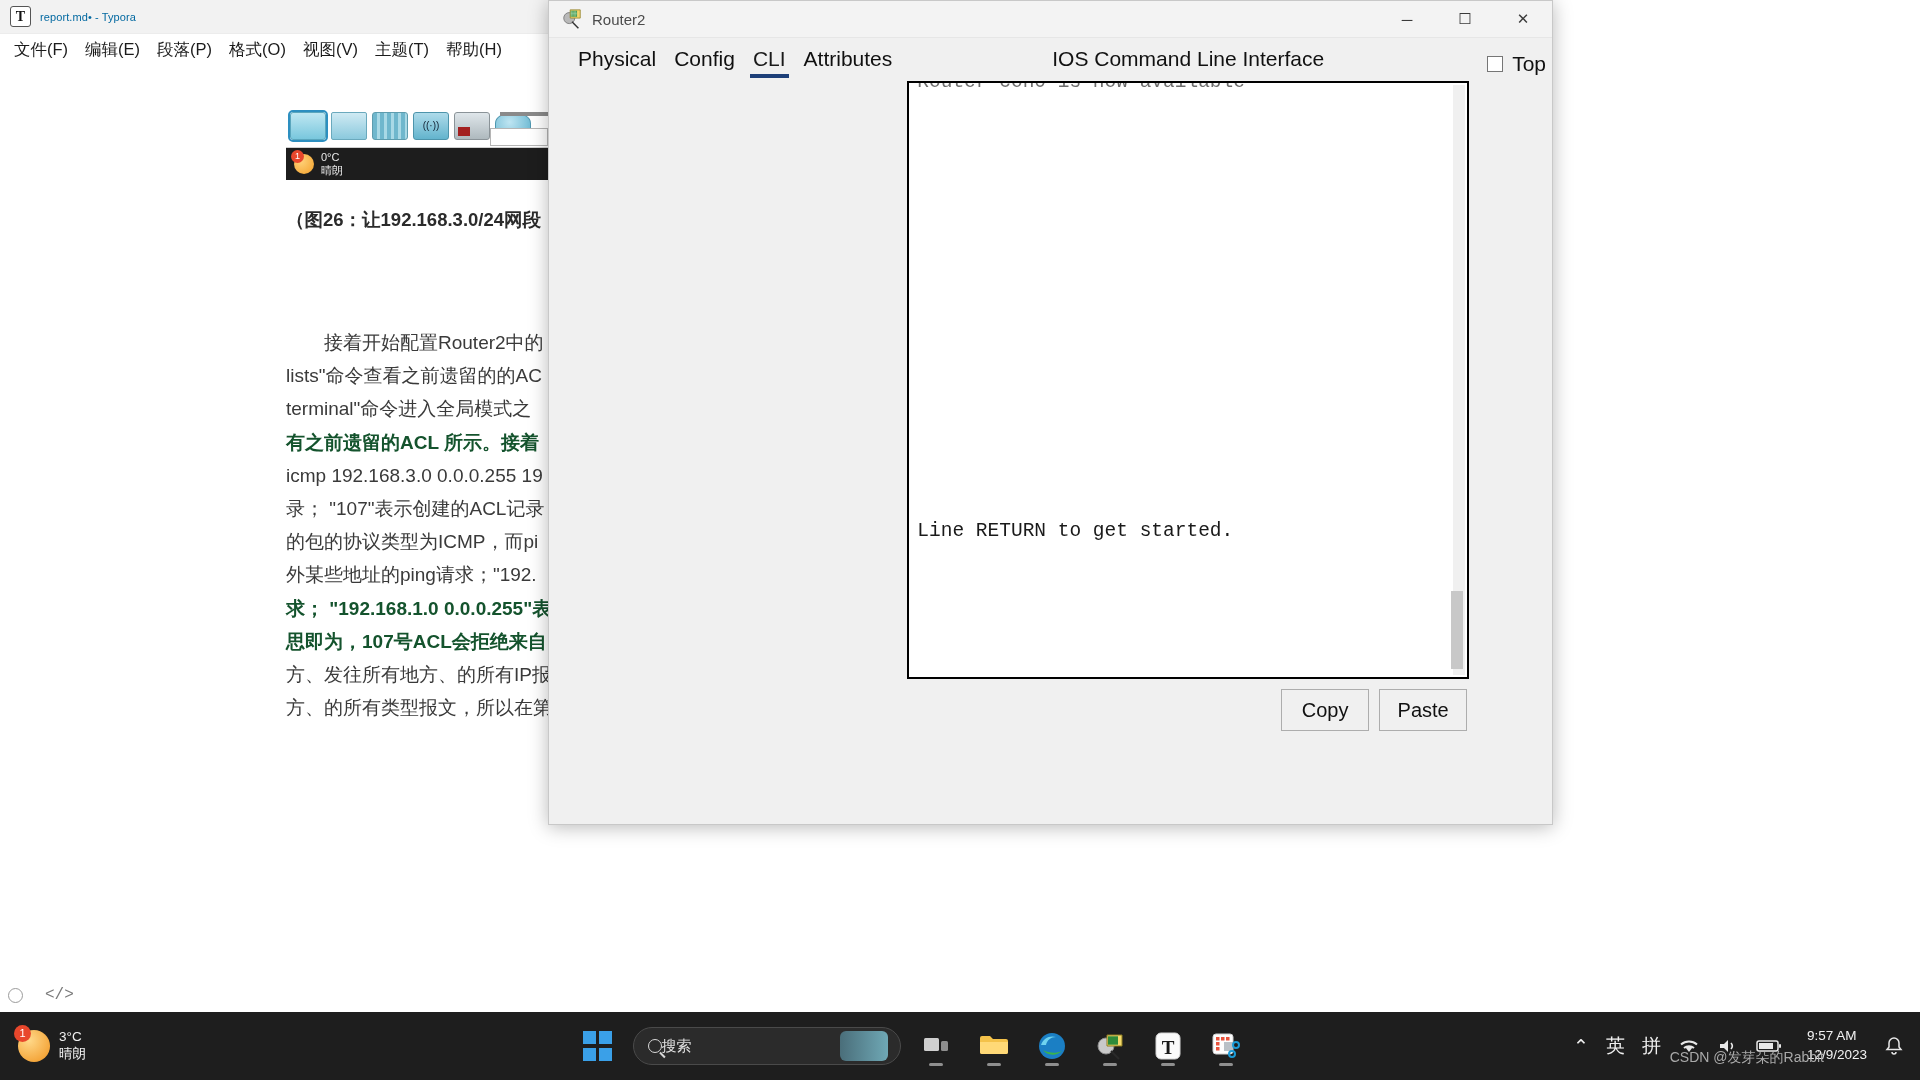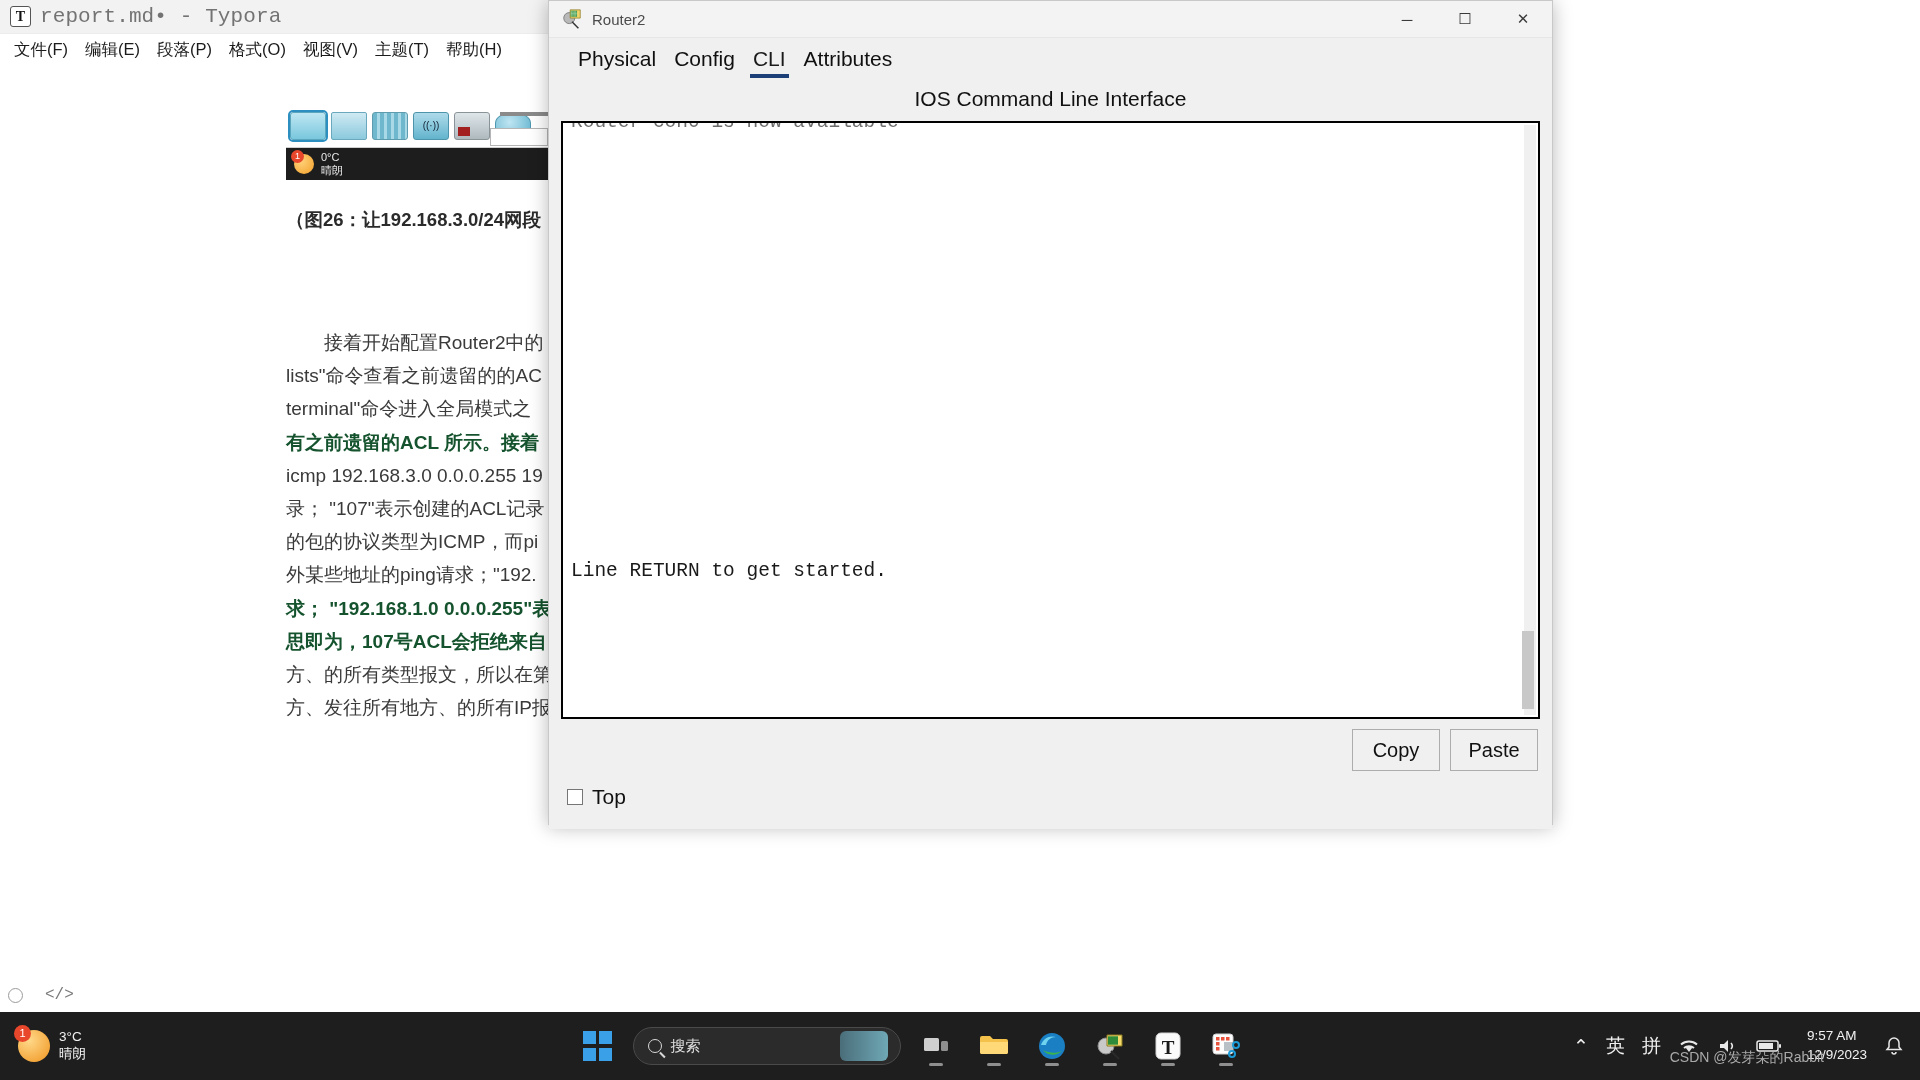--- a/index.html
+++ b/index.html
@@ -23,21 +23,21 @@
     border-bottom: 1px solid #ececec;
   }
   .typora-appicon {
     width: 21px; height: 21px; border: 1.5px solid #555; border-radius: 3px;
     background: #fff; color: #111;
     font-family: "Liberation Serif", serif; font-weight: bold; font-size: 14px;
     display: flex; align-items: center; justify-content: center;
     margin-right: 9px;
   }
   .typora-title {
-    font-size: 21px; color: #737373; letter-spacing: .1px; font-family: Liberation Mono, monospace;
+    font-size: 11px; color: #0369a1; letter-spacing: .1px;
   }
   .typora-menubar {
     height: 32px; display: flex; align-items: center;
     padding-left: 6px; gap: 1px; background: #ffffff;
   }
   .menu-item {
     font-size: 16.5px; color: #1b1b1b; padding: 3px 8px; white-space: nowrap;
   }
   .doc-area { position: absolute; left: 0; top: 66px; right: 0; bottom: 0; background: #fff; }
   .doc-caption {
@@ -98,21 +98,21 @@
     height: 37px; background: #f3f3f3; display: flex; align-items: center;
     padding-left: 12px; border-bottom: 1px solid #e6e6e6;
   }
   .rw-icon { width: 22px; height: 22px; margin-right: 9px; flex: 0 0 auto; }
   .rw-title { font-size: 15px; color: #4b4b4b; flex: 1; }
   .rw-ctrls { display: flex; height: 37px; }
   .rw-btn {
     width: 58px; height: 37px; display: flex; align-items: center; justify-content: center;
     color: #3a3a3a; font-size: 15px;
   }
-  .rw-body { flex: 1; display: flex; flex-direction: column; background: #f0f0f0; padding: 0 6px 6px 6px; }
+  .rw-body { flex: 1; display: flex; flex-direction: row; background: #f0f0f0; padding: 0 6px 6px 6px; }
 
   .tabs { display: flex; align-items: flex-end; height: 40px; padding-left: 14px; background: #f0f0f0; }
   .tab {
     font-size: 21px; color: #101010; padding: 0 9px 7px 9px; position: relative;
     font-family: "Liberation Sans", sans-serif;
   }
   .tab.active { color: #1a1a1a; }
   .tab.active::after {
     content: ""; position: absolute; left: 6px; right: 6px; bottom: 0; height: 4px; background: #1d3f78;
   }
@@ -152,21 +152,21 @@
   .tb-sun { position: relative; width: 32px; height: 32px; border-radius: 50%;
             background: radial-gradient(circle at 35% 32%, #ffd98a, #f0941f); }
   .tb-badge { position: absolute; left: -4px; top: -5px; width: 17px; height: 17px; border-radius: 50%;
               background: #e8472c; color: #fff; font-size: 11px; line-height: 17px; text-align: center; }
   .tb-wtext { color: #f1f1f1; font-size: 13.5px; line-height: 1.25; }
   .tb-center { flex: 1; display: flex; align-items: center; justify-content: center; gap: 12px; }
   .win-logo { display: grid; grid-template-columns: 13px 13px; grid-template-rows: 13px 13px; gap: 3.5px; }
   .win-logo i { background: #3aa0e8; display: block; }
   .search-pill {
     width: 268px; height: 38px; background: #2b2b2b; border: 1px solid #4a4a4a; border-radius: 19px;
-    display: flex; align-items: center; padding: 0 12px 0 14px; gap: 9px; color: #e0e0e0; font-size: 15px;
+    display: flex; align-items: center; padding: 0 12px 0 14px; gap: 0; color: #e0e0e0; font-size: 15px;
   }
   .search-pill .mag { width: 14px; height: 14px; border: 1.8px solid #d8d8d8; border-radius: 50%; position: relative; }
   .search-pill .mag::after { content:""; position:absolute; right:-5px; bottom:-4px; width:7px; height:1.8px;
                              background:#d8d8d8; transform: rotate(45deg); }
   .search-pill .mic { margin-left: auto; width: 48px; height: 30px; border-radius: 6px;
                       background: linear-gradient(90deg,#4a6e7a,#6fa8b5); }
   .tb-icon { width: 46px; height: 46px; display: flex; align-items: center; justify-content: center; position: relative; }
   .tb-icon .dot { position: absolute; bottom: 3px; width: 14px; height: 3px; border-radius: 2px; background: #8f8f8f; }
   .tb-right { display: flex; align-items: center; gap: 17px; padding-right: 16px; color: #eee; }
   .ime { font-size: 19px; color: #f0f0f0; }
@@ -224,22 +224,22 @@
         <span class="ln">　　接着开始配置Router2中的</span>
         <span class="ln">lists"命令查看之前遗留的的AC</span>
         <span class="ln">terminal"命令进入全局模式之</span>
         <span class="ln b">有之前遗留的ACL 所示。接着</span>
         <span class="ln">icmp 192.168.3.0 0.0.0.255 19</span>
         <span class="ln">录； "107"表示创建的ACL记录</span>
         <span class="ln">的包的协议类型为ICMP，而pi</span>
         <span class="ln">外某些地址的ping请求；"192.</span>
         <span class="ln b">求； "192.168.1.0 0.0.0.255"表</span>
         <span class="ln b">思即为，107号ACL会拒绝来自</span>
+        <span class="ln">方、发往所有地方、的所有IP报</span>
         <span class="ln">方、的所有类型报文，所以在第</span>
-        <span class="ln">方、发往所有地方、的所有IP报</span>
       </div>
 
       <div class="typora-status">
         <div class="status-circle"></div>
         <div class="status-code">&lt;/&gt;</div>
       </div>
 
     </div>
   </div>
 

